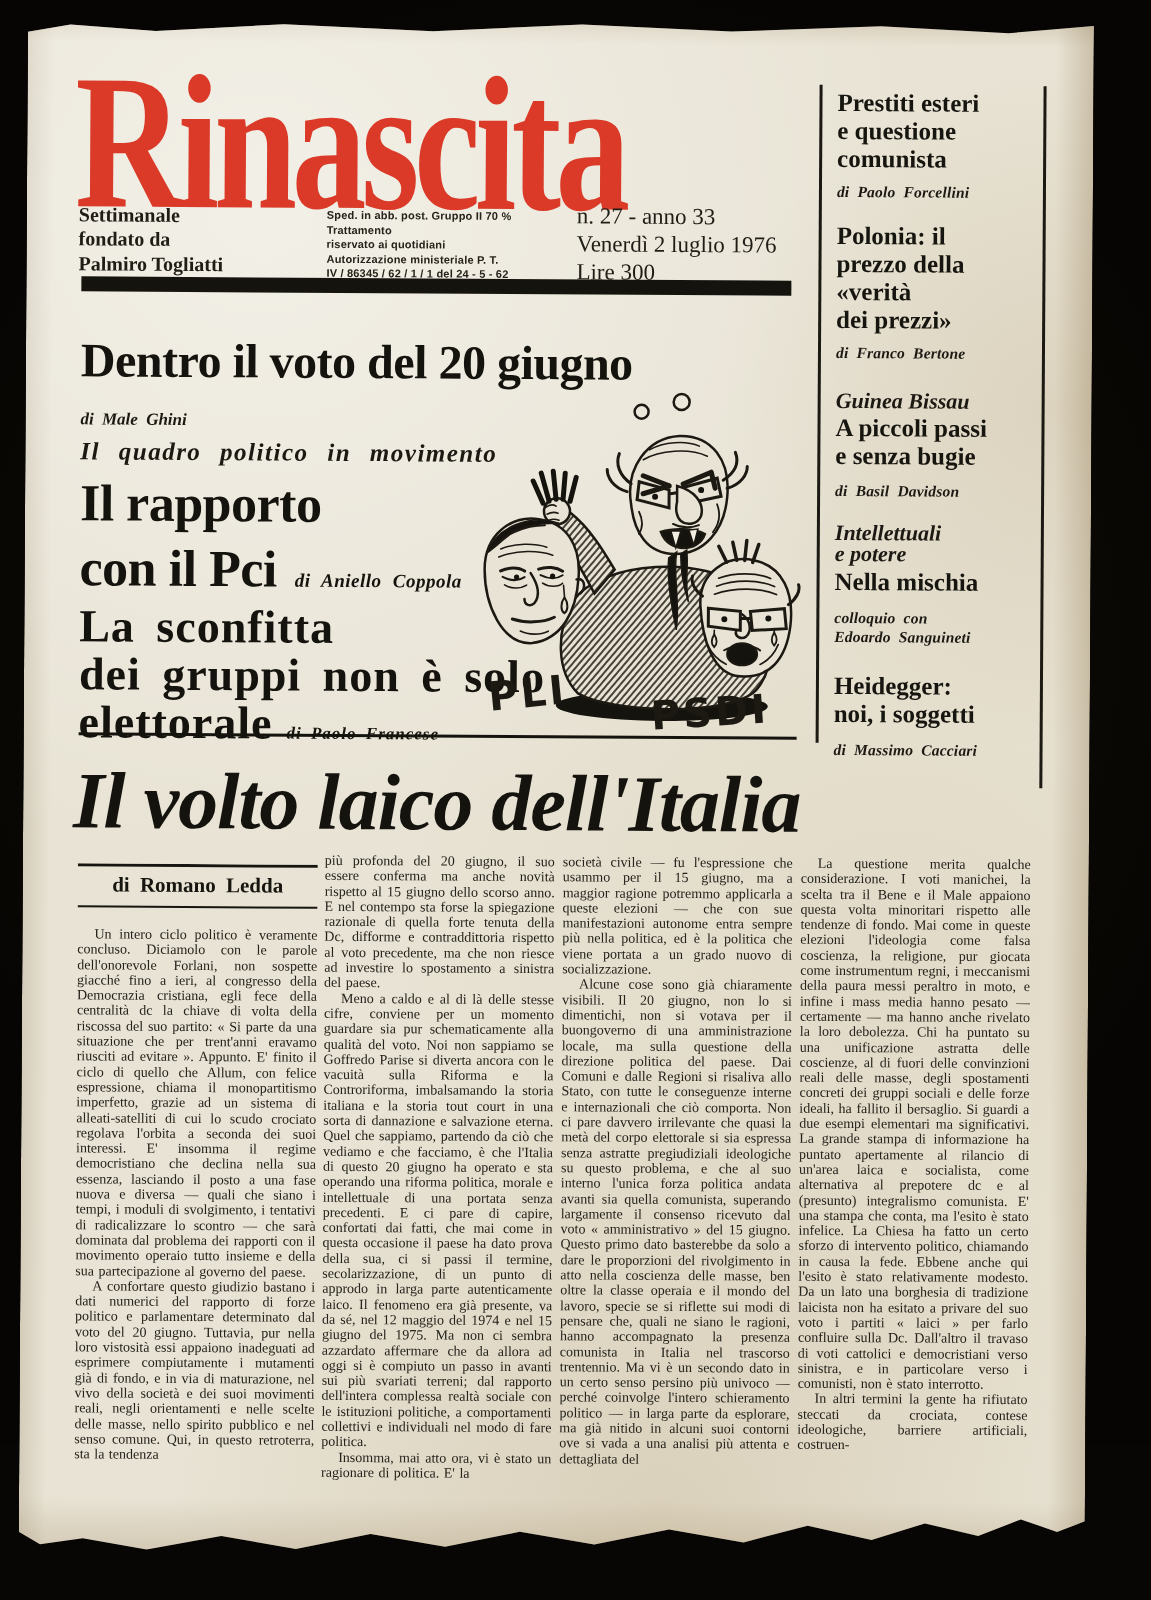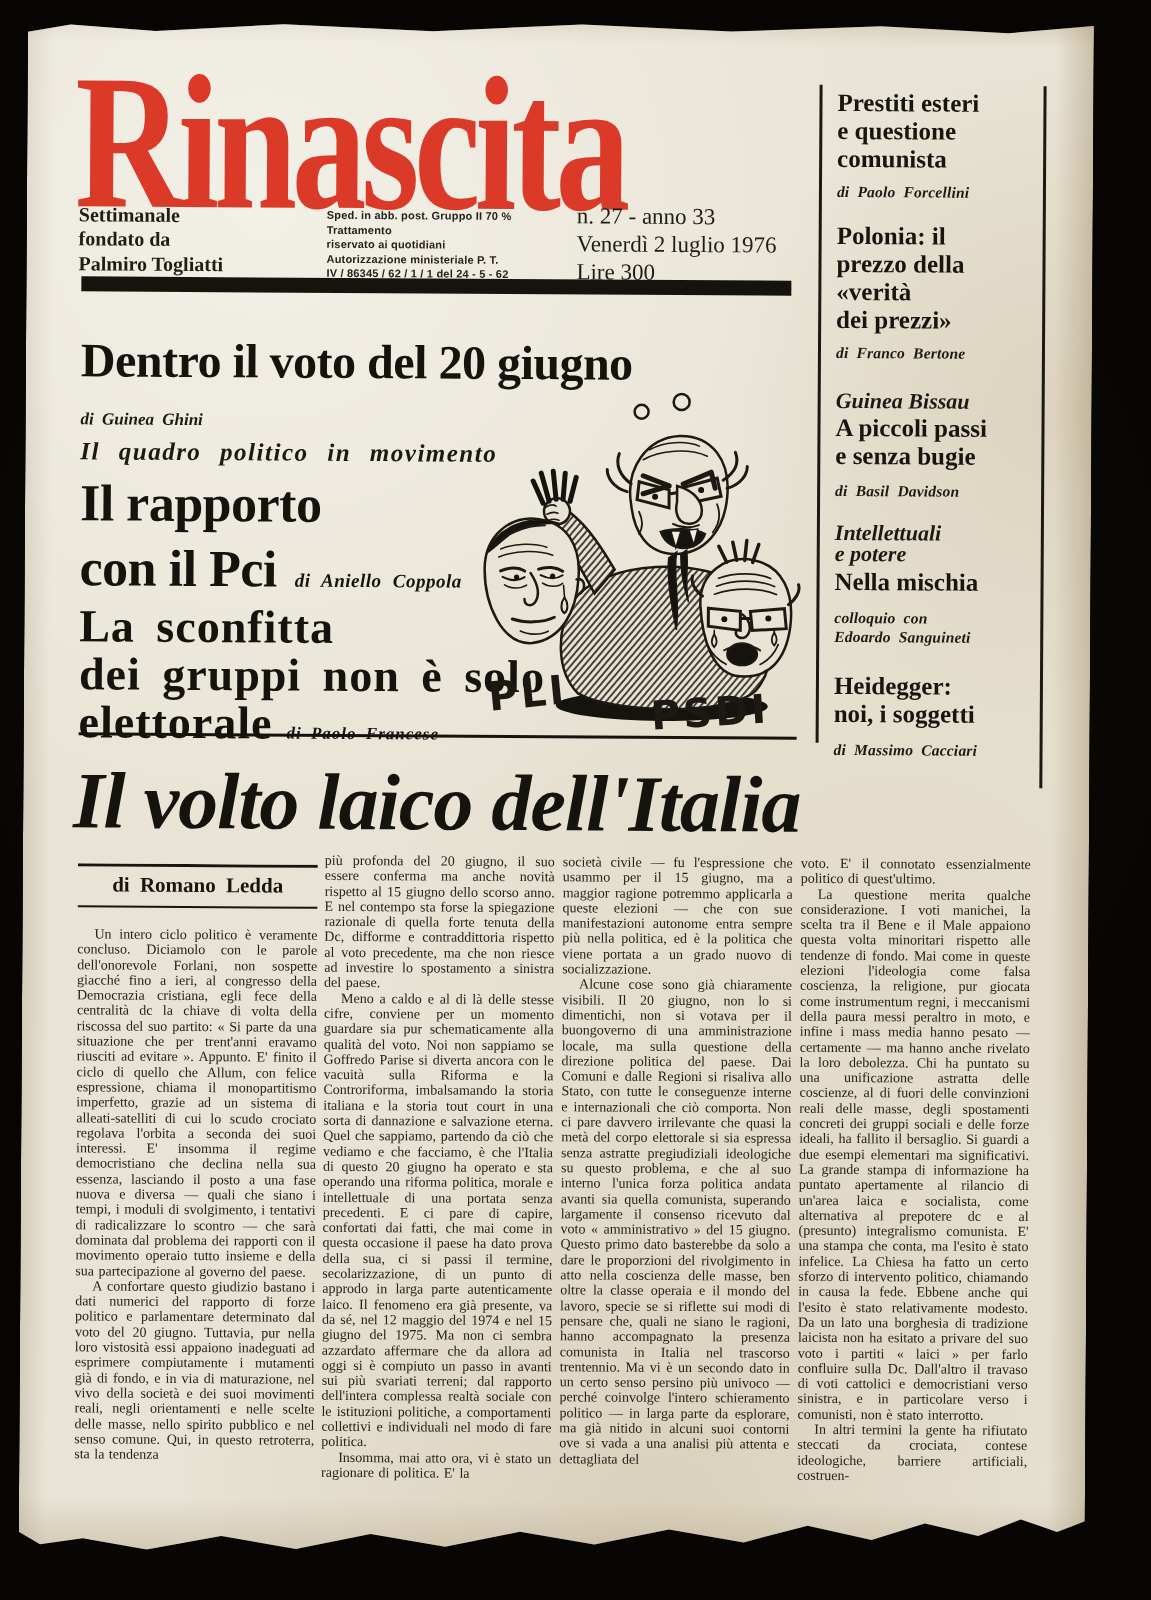--- a/index.html
+++ b/index.html
@@ -85,21 +85,21 @@
       <div>IV / 86345 / 62 / 1 / 1 del 24 - 5 - 62</div>
     </div>
     <div class="abs issue">
       <div>n. 27 - anno 33</div>
       <div>Venerdì 2 luglio 1976</div>
       <div>Lire 300</div>
     </div>
     <div class="abs bar"></div>
 
     <div class="abs f-h1">Dentro il voto del 20 giugno</div>
-    <div class="abs f-by1">di Guinea Ghini</div>
+    <div class="abs f-by1">di Male Ghini</div>
     <div class="abs f-kick">Il quadro politico in movimento</div>
     <div class="abs f-h2">
       <div>Il rapporto</div>
       <div class="baseline-row">
         <span>con il Pci</span>
         <span class="inline-by">di Aniello Coppola</span>
       </div>
     </div>
     <div class="abs f-h3">
       <div>La sconfitta</div>
@@ -248,19 +248,18 @@
     <div class="col col2">
       <p class="cont">più profonda del 20 giugno, il suo essere conferma ma anche novità rispetto al 15 giugno dello scorso anno. E nel contempo sta forse la spiegazione razionale di quella forte tenuta della Dc, difforme e contraddittoria rispetto al voto precedente, ma che non riesce ad investire lo spostamento a sinistra del paese.</p>
       <p>Meno a caldo e al di là delle stesse cifre, conviene per un momento guardare sia pur schematicamente alla qualità del voto. Noi non sappiamo se Goffredo Parise si diverta ancora con le vacuità sulla Riforma e la Controriforma, imbalsamando la storia italiana e la storia tout court in una sorta di dannazione e salvazione eterna. Quel che sappiamo, partendo da ciò che vediamo e che facciamo, è che l'Italia di questo 20 giugno ha operato e sta operando una riforma politica, morale e intellettuale di una portata senza precedenti. E ci pare di capire, confortati dai fatti, che mai come in questa occasione il paese ha dato prova della sua, ci si passi il termine, secolarizzazione, di un punto di approdo in larga parte autenticamente laico. Il fenomeno era già presente, va da sé, nel 12 maggio del 1974 e nel 15 giugno del 1975. Ma non ci sembra azzardato affermare che da allora ad oggi si è compiuto un passo in avanti sui più svariati terreni; dal rapporto dell'intera complessa realtà sociale con le istituzioni politiche, a comportamenti collettivi e individuali nel modo di fare politica.</p>
       <p>Insomma, mai atto ora, vi è stato un ragionare di politica. E' la</p>
     </div>
     <div class="col col3">
       <p class="cont">società civile — fu l'espressione che usammo per il 15 giugno, ma a maggior ragione potremmo applicarla a queste elezioni — che con sue manifestazioni autonome entra sempre più nella politica, ed è la politica che viene portata a un grado nuovo di socializzazione.</p>
       <p>Alcune cose sono già chiaramente visibili. Il 20 giugno, non lo si dimentichi, non si votava per il buongoverno di una amministrazione locale, ma sulla questione della direzione politica del paese. Dai Comuni e dalle Regioni si risaliva allo Stato, con tutte le conseguenze interne e internazionali che ciò comporta. Non ci pare davvero irrilevante che quasi la metà del corpo elettorale si sia espressa senza astratte pregiudiziali ideologiche su questo problema, e che al suo interno l'unica forza politica andata avanti sia quella comunista, superando largamente il consenso ricevuto dal voto « amministrativo » del 15 giugno. Questo primo dato basterebbe da solo a dare le proporzioni del rivolgimento in atto nella coscienza delle masse, ben oltre la classe operaia e il mondo del lavoro, specie se si riflette sui modi di pensare che, quali ne siano le ragioni, hanno accompagnato la presenza comunista in Italia nel trascorso trentennio. Ma vi è un secondo dato in un certo senso persino più univoco — perché coinvolge l'intero schieramento politico — in larga parte da esplorare, ma già nitido in alcuni suoi contorni ove si vada a una analisi più attenta e dettagliata del</p>
     </div>
     <div class="col col4">
-      <p class="cont">voto. E' il connotato essenzialmente politico di quest'ultimo.</p>
       <p>La questione merita qualche considerazione. I voti manichei, la scelta tra il Bene e il Male appaiono questa volta minoritari rispetto alle tendenze di fondo. Mai come in queste elezioni l'ideologia come falsa coscienza, la religione, pur giocata come instrumentum regni, i meccanismi della paura messi peraltro in moto, e infine i mass media hanno pesato — certamente — ma hanno anche rivelato la loro debolezza. Chi ha puntato su una unificazione astratta delle coscienze, al di fuori delle convinzioni reali delle masse, degli spostamenti concreti dei gruppi sociali e delle forze ideali, ha fallito il bersaglio. Si guardi a due esempi elementari ma significativi. La grande stampa di informazione ha puntato apertamente al rilancio di un'area laica e socialista, come alternativa al prepotere dc e al (presunto) integralismo comunista. E' una stampa che conta, ma l'esito è stato infelice. La Chiesa ha fatto un certo sforzo di intervento politico, chiamando in causa la fede. Ebbene anche qui l'esito è stato relativamente modesto. Da un lato una borghesia di tradizione laicista non ha esitato a privare del suo voto i partiti « laici » per farlo confluire sulla Dc. Dall'altro il travaso di voti cattolici e democristiani verso sinistra, e in particolare verso i comunisti, non è stato interrotto.</p>
       <p>In altri termini la gente ha rifiutato steccati da crociata, contese ideologiche, barriere artificiali, costruen-</p>
     </div>
 
   </div>
 </div>
 
 </body></html>

